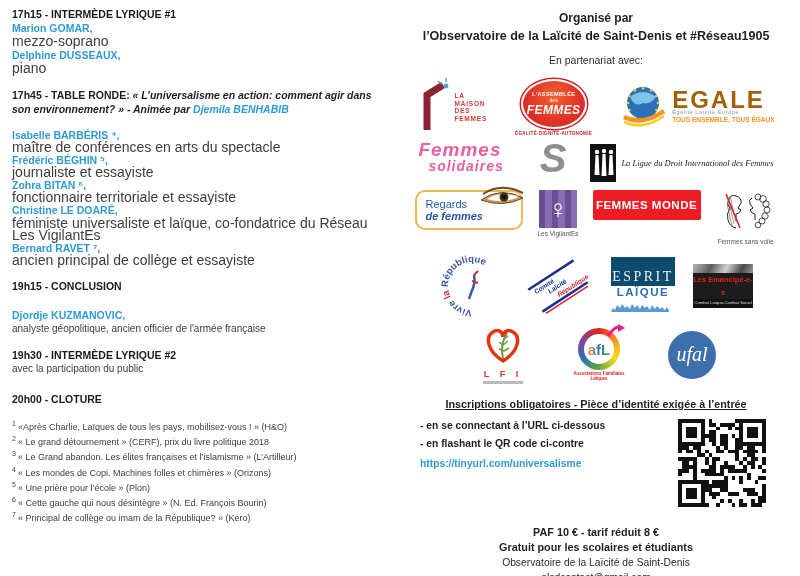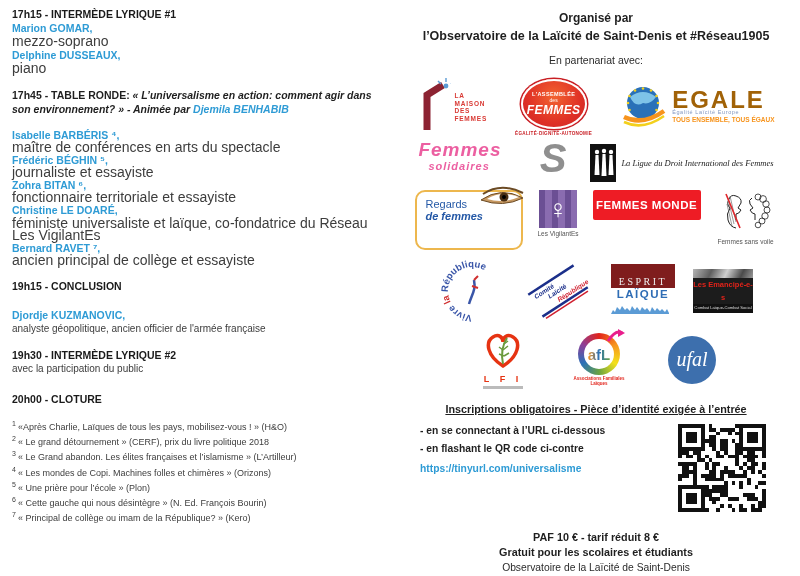--- a/index.html
+++ b/index.html
@@ -42,43 +42,43 @@
   .adf-tag{font-size:4.6px;font-weight:bold;color:#c81e24;margin-top:2px;letter-spacing:.3px;}
   
   .egale{display:flex;align-items:center;gap:6px;}
   .eg-txt{display:flex;flex-direction:column;align-items:flex-start;}
   .eg-name{font-size:24px;font-weight:bold;color:#a16207;letter-spacing:2px;line-height:18px;}
   .eg-sub{font-size:5.5px;color:#8096c0;letter-spacing:.6px;}
   .eg-tag{font-size:6.5px;font-weight:bold;color:#f7941d;margin-top:1px;}
   
   .fs{position:relative;width:150px;height:46px;text-align:left;}
   .fs-1{font-style:italic;font-weight:bold;font-size:19px;color:#ec5fa1;line-height:19px;letter-spacing:1px;}
-  .fs-2{font-style:italic;font-weight:bold;font-size:11px;color:#ec5fa1;line-height:15px;margin-left:10px;letter-spacing:1px;}
+  .fs-2{font-style:italic;font-weight:bold;font-size:14px;color:#ec5fa1;line-height:15px;margin-left:10px;letter-spacing:1px;}
   .fs-s{position:absolute;right:2px;top:-2px;font-size:40px;font-style:italic;color:#8f8f8f;font-weight:bold;line-height:40px;}
   
   .ligue{display:flex;align-items:center;gap:5px;}
   .ligue-txt{font-family:"Liberation Serif",serif;font-style:italic;font-size:8.5px;color:#222;}
   
-  .rdf{position:relative;width:108px;height:60px;border:2px solid #edb74d;border-radius:10px;
+  .rdf{position:relative;width:108px;height:40px;border:2px solid #edb74d;border-radius:10px;
        background:#fff;text-align:left;padding:6px 0 0 8px;box-sizing:border-box;}
   .rdf-1{font-size:11px;color:#2458a6;line-height:12px;}
   .rdf-2{font-size:11px;color:#2458a6;font-weight:bold;font-style:italic;line-height:13px;}
   .rdf-eye{position:absolute;right:-4px;top:-8px;}
   
   .vig{width:38px;height:38px;margin:0 auto;display:flex;align-items:center;justify-content:center;
        background:repeating-linear-gradient(90deg,#6b4f94 0 6px,#8a6cb0 6px 13px);}
   .vig-sym{color:#fff;font-size:26px;line-height:26px;}
   
   .fm{width:108px;height:30px;background:#ee1c25;border-radius:2px;display:flex;align-items:center;
       justify-content:center;color:#fff;font-weight:bold;font-size:11.5px;letter-spacing:.5px;}
   
   .fsv{width:62px;text-align:center;}
   
   .el{width:64px;}
-  .el-1{background:#7f1d1d;color:#efefef;font-family:"Liberation Serif",serif;font-size:10px;
+  .el-1{background:#0c4a6e;color:#efefef;font-family:"Liberation Serif",serif;font-size:14px;
         letter-spacing:2.5px;padding:12px 0 1px 0;}
   .el-2{color:#2f6db5;font-family:Liberation Sans, sans-serif;font-weight:bold;font-size:11.5px;letter-spacing:1.5px;line-height:12px;}
   
   .em{width:60px;height:44px;background:#111;display:flex;flex-direction:column;justify-content:flex-end;overflow:hidden;}
   .em-img{height:20px;background:linear-gradient(115deg,#b5b5b5 0%,#5e5e5e 30%,#cfcfcf 55%,#4a4a4a 80%,#9a9a9a 100%);}
   .em-1{color:#e2231a;font-weight:bold;font-size:7.5px;line-height:13px;background:#1c1c1c;}
   .em-2{color:#ddd;font-size:4.2px;line-height:7px;padding-bottom:2px;}
   
   .lfi{width:54px;text-align:center;}
   .lfi-t{color:#e63312;font-size:9px;font-weight:bold;letter-spacing:4px;line-height:10px;}

